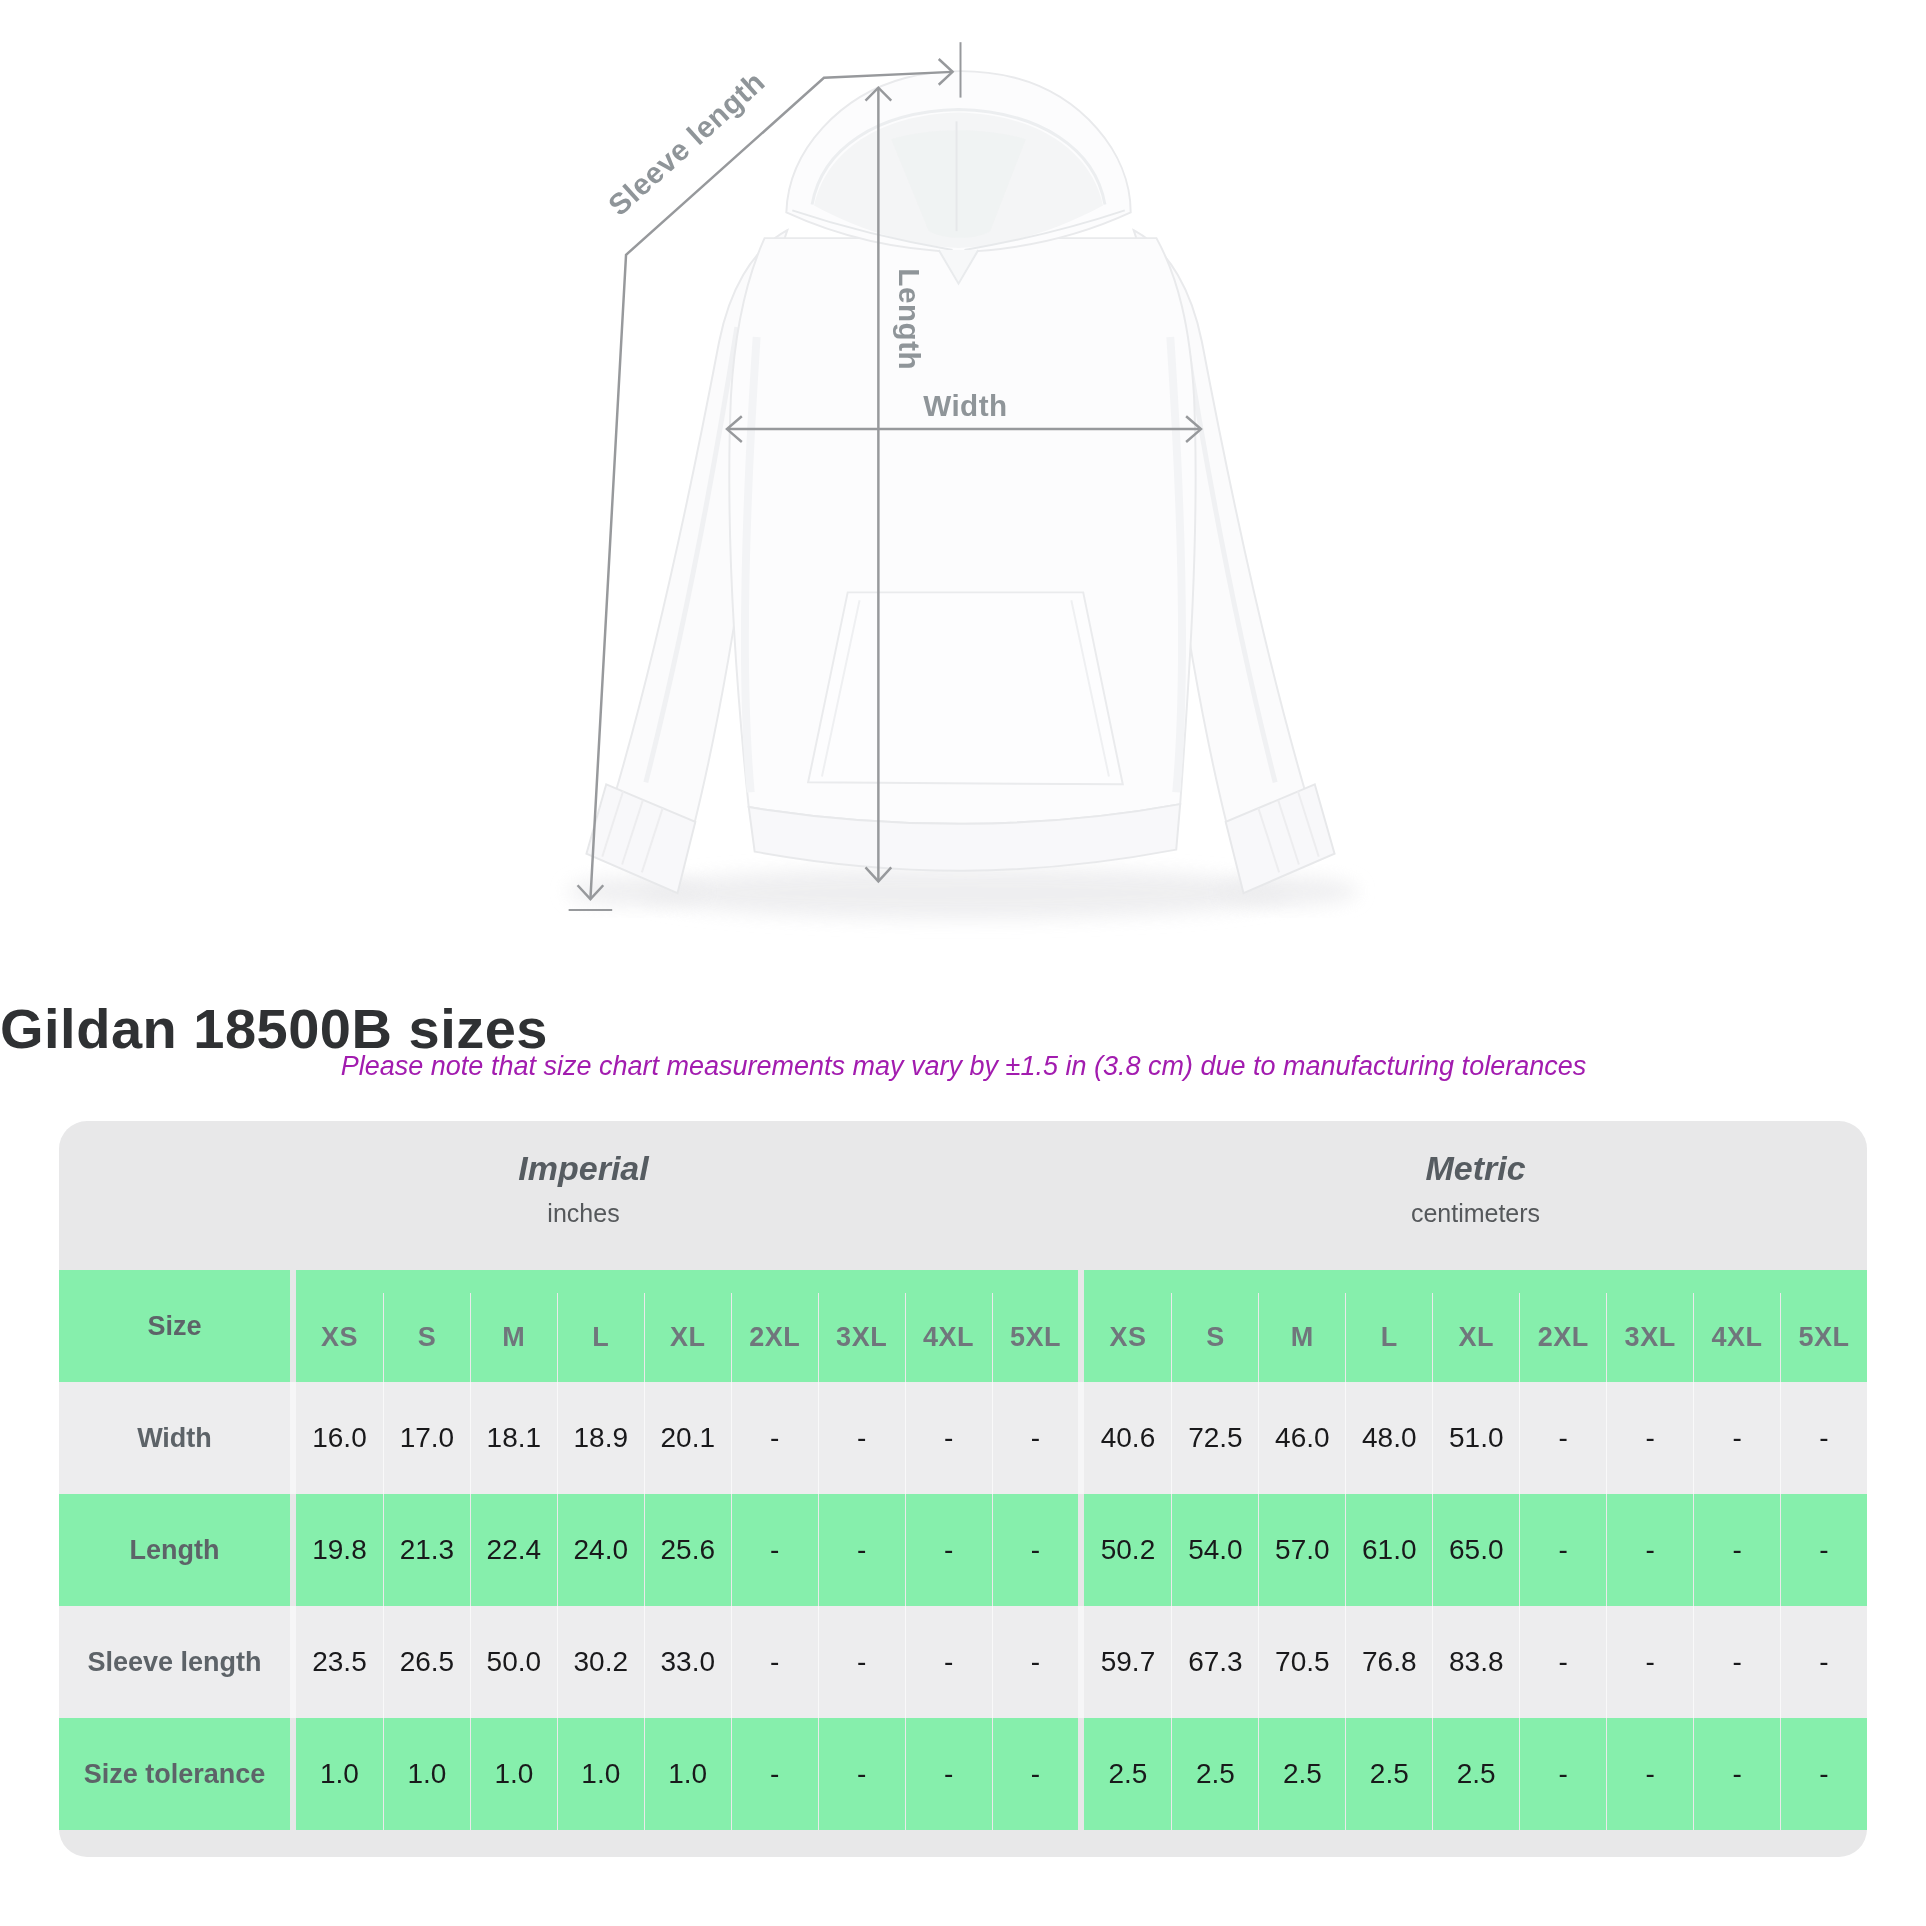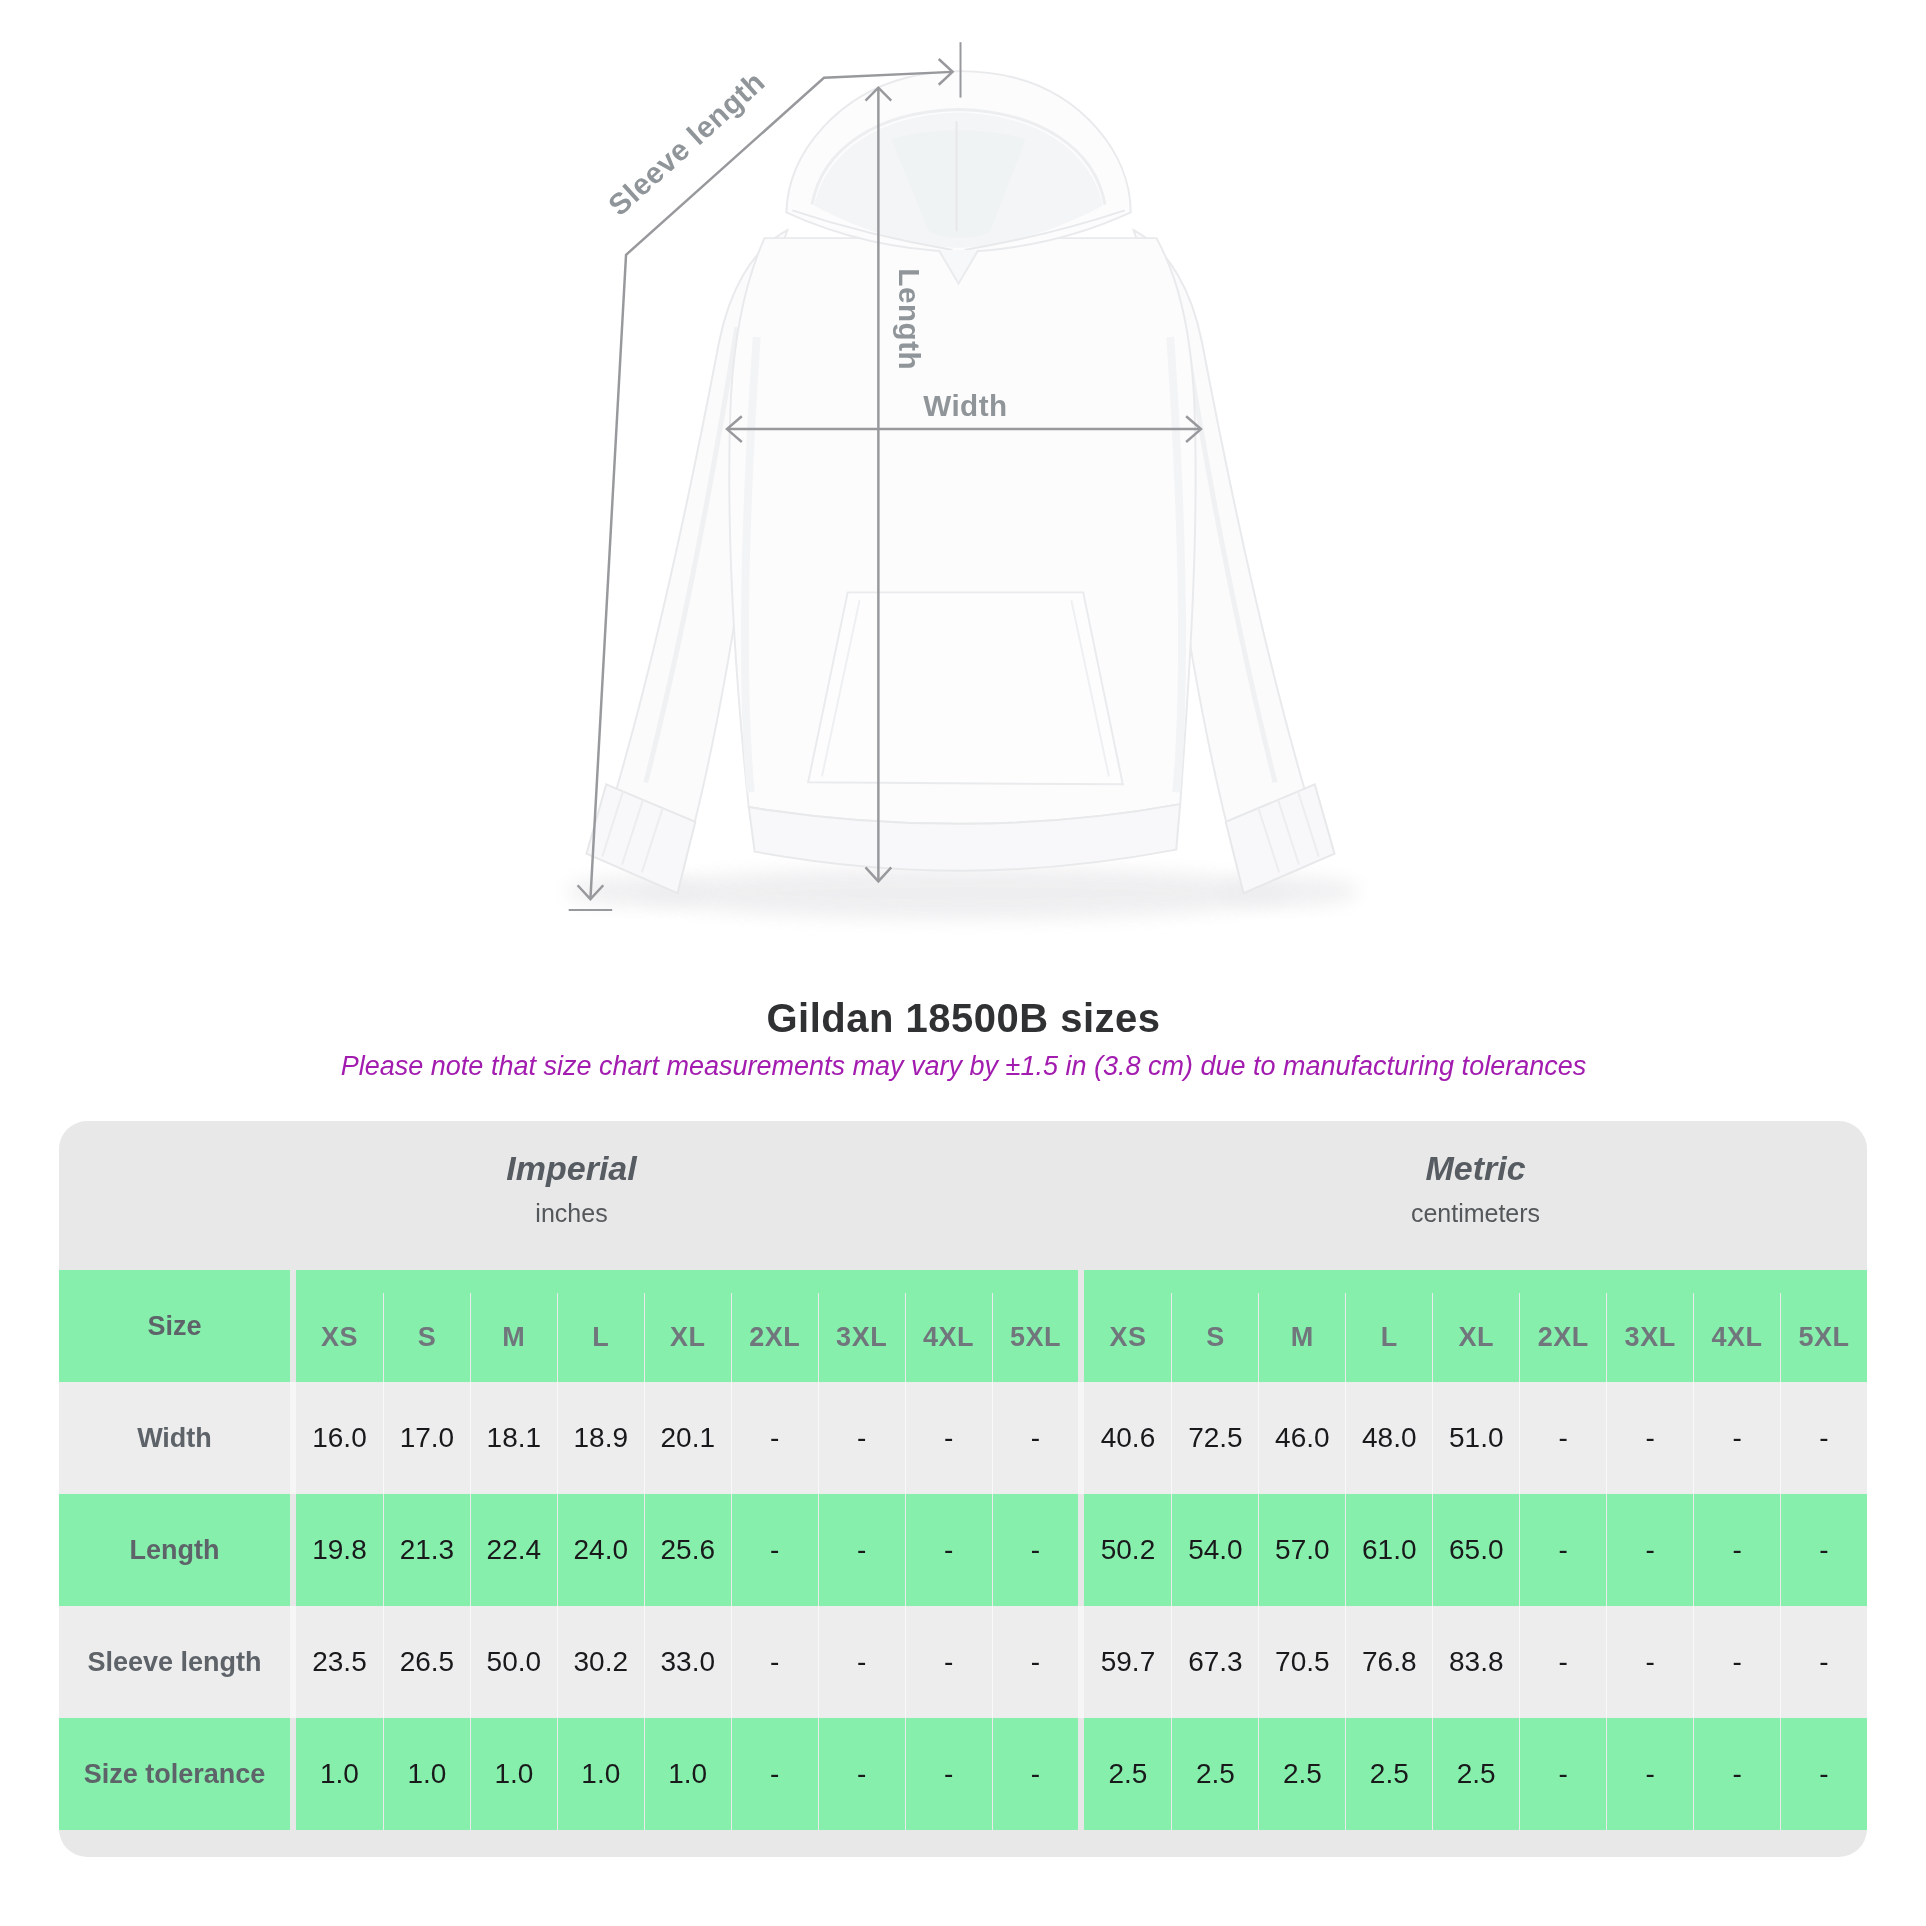--- a/index.html
+++ b/index.html
@@ -7,34 +7,34 @@
     position:relative;width:1927px;height:1927px;overflow:hidden;
     font-family:"Liberation Sans", sans-serif;background:#ffffff;
   }
   
   .hoodie-svg{position:absolute;left:535px;top:30px;width:851px;height:911px;}
   .ann{stroke:#97999c;stroke-width:2.5;fill:none;}
   .ann-thin{stroke:#97999c;stroke-width:2;fill:none;}
   .ann-text{fill:#8f9599;font-size:30px;font-weight:bold;letter-spacing:.5px;}
   
   .title{
-    position:absolute;left:0;top:996px;width:1927px;text-align:center;
-    font-size:40px;font-weight:bold;color:#2f3133;letter-spacing:0.5px;
+    position:absolute;left:0;top:996px;width:1927px;text-align:left;
+    font-size:56px;font-weight:bold;color:#2f3133;letter-spacing:0.5px;
   }
   .subtitle{
     position:absolute;left:0;top:1051px;width:1927px;text-align:center;
     font-size:27px;font-style:italic;color:#a21caf;
   }
   
   .panel{
     position:absolute;left:59px;top:1121px;width:1808px;height:736px;
     background:#e8e8e9;border-radius:28px;
   }
   .unit{position:absolute;top:26px;text-align:center;}
-  .unit-imperial{left:0;width:1025px;}
+  .unit-imperial{left:12px;width:1025px;}
   .unit-metric{left:1025px;width:783px;}
   .unit-name{font-size:34px;font-weight:bold;font-style:italic;color:#565c61;line-height:42px;}
   .unit-sub{font-size:25px;color:#55585b;margin-top:10px;}
   .grid{position:absolute;left:0;top:149px;width:1808px;}
   .trow{
     display:grid;grid-template-columns:231px 6px repeat(9,1fr) 6px repeat(9,1fr);
     height:112px;
   }
   .row-white{background:#86efac;}
   .row-gray{background:#ededee;}

